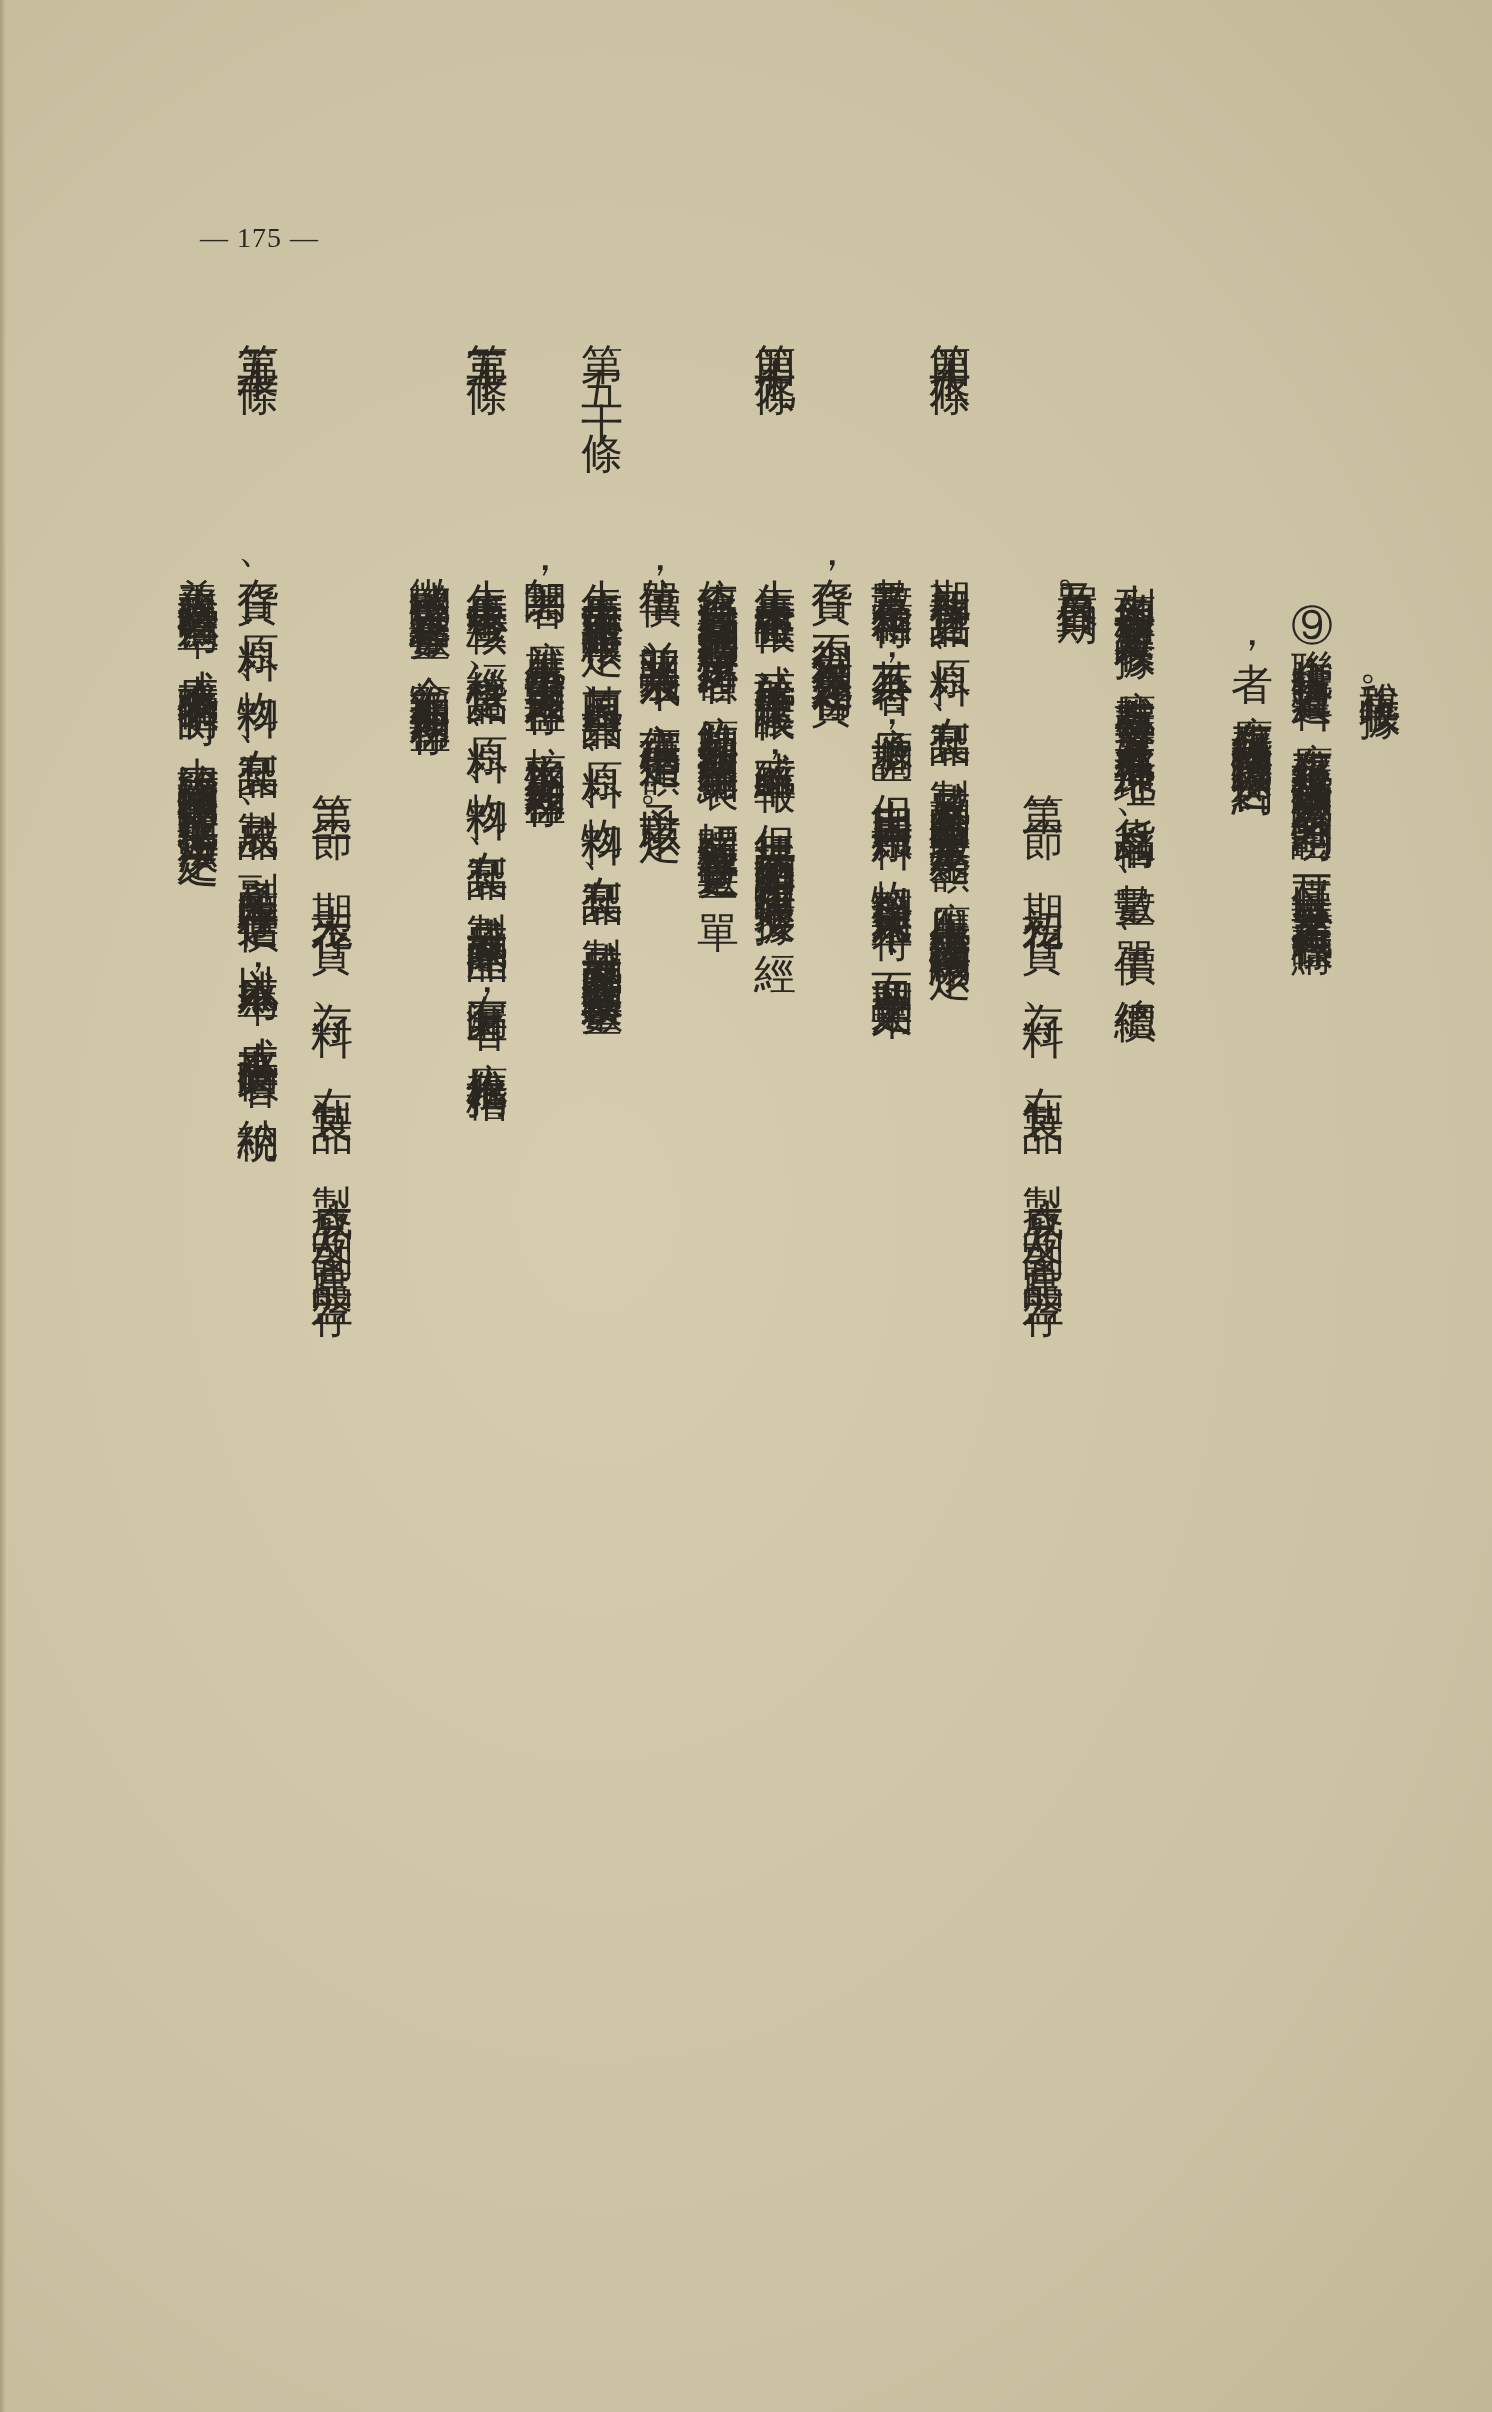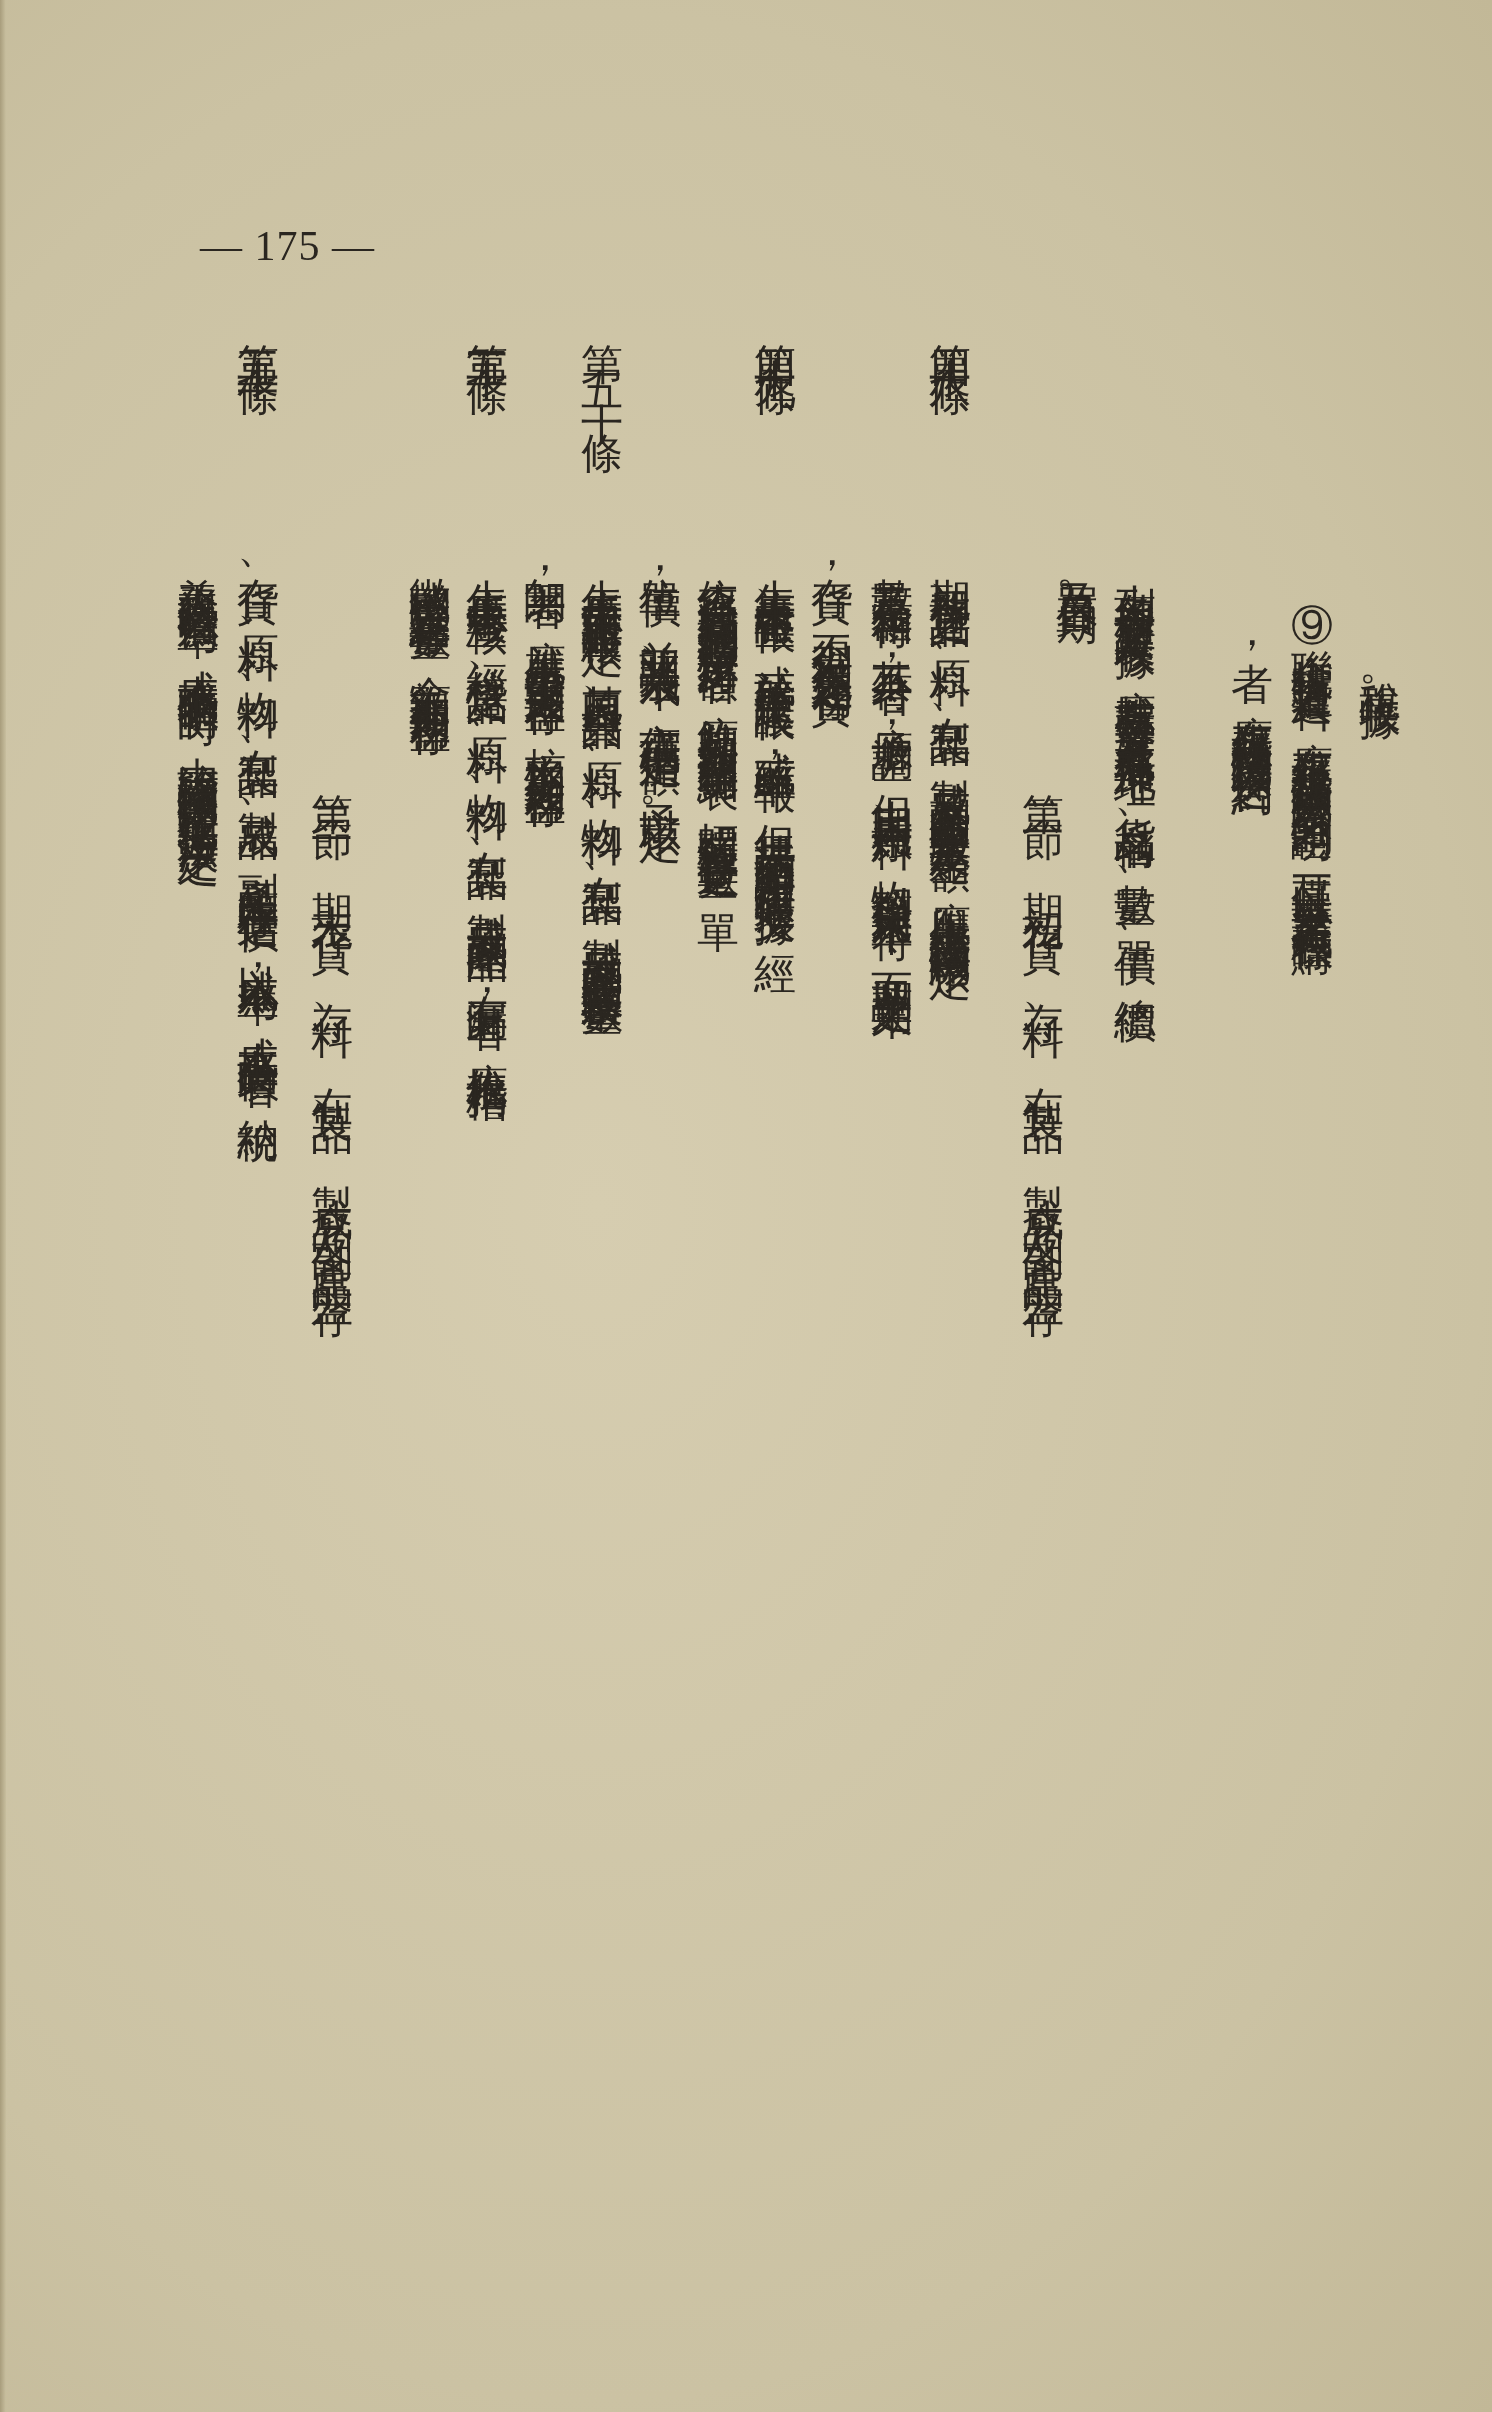--- a/index.html
+++ b/index.html
@@ -11,21 +11,21 @@
     font-family: "DejaVu Serif", "Liberation Serif", serif;
     color: #2a2620;
   }
   .binding-edge {
     position: absolute; left: 0; top: 0; width: 6px; height: 2412px;
     background: linear-gradient(to right, #a89d7c, #c8bf9f);
   }
   .page-number {
     position: absolute; left: 200px; top: 222px;
     font-family: "Liberation Serif", "DejaVu Serif", serif;
-    font-size: 42px; letter-spacing: 1px;
+    font-size: 28px; letter-spacing: 1px;
   }
   .col {
     position: absolute;
     writing-mode: vertical-rl;
     font-size: 42px;
     line-height: 60px;
     letter-spacing: 5px;
     white-space: nowrap;
   }
   .article-label { font-size: 42px; letter-spacing: 8px; }

